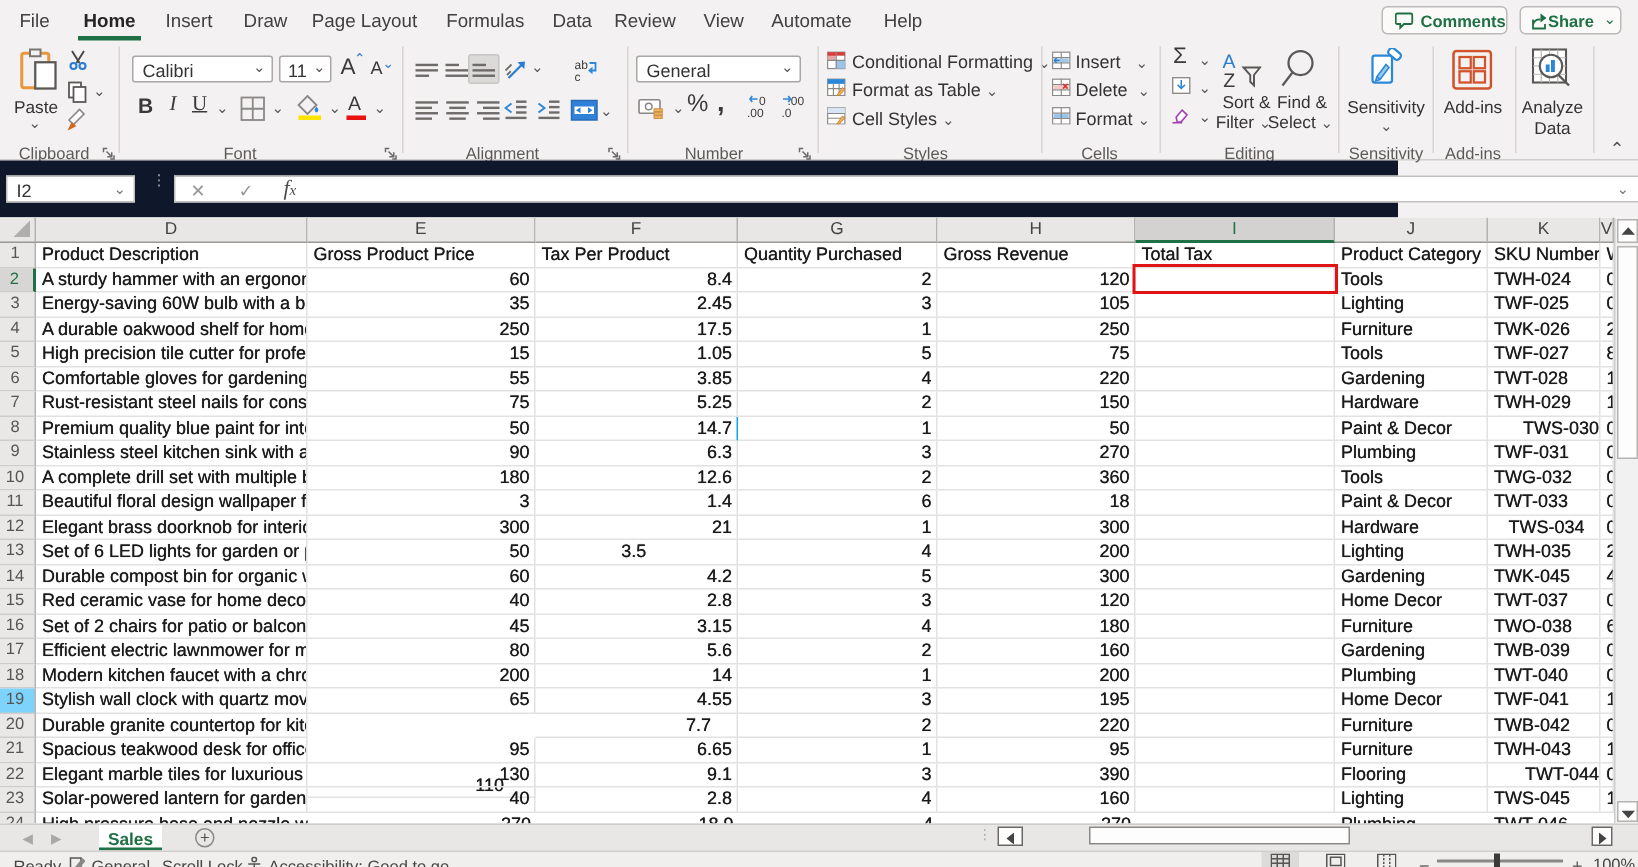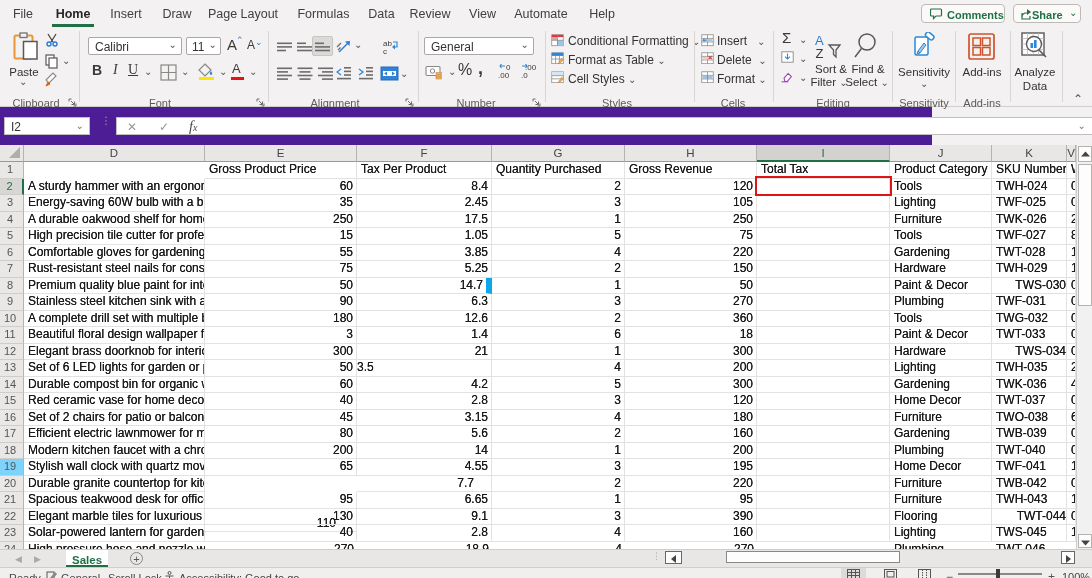--- a/index.html
+++ b/index.html
@@ -301,21 +301,21 @@
 <path d="M1 6.5 H23 M6.5 1 V23 M12 1 V23 M17.5 1 V23 M1 12 H23 M1 17.5 H23" stroke="#b8b6b4" stroke-width="0.8"></path>
 <circle cx="13" cy="12" r="7.5" fill="#fff" stroke="#5a5856" stroke-width="1.4"></circle>
 <rect x="9.5" y="11" width="2.6" height="5" fill="#2b88d8"></rect>
       <rect x="13" y="8" width="2.6" height="8" fill="#2b88d8"></rect>
 <path d="M18 18 L25 25" stroke="#5a5856" stroke-width="1.6"></path>
     </svg>
 <div class="abs" style="left:1005px;top:38px;width:60px;text-align:center;font-size:11.5px;color:#333;">Analyze</div>
 <div class="abs" style="left:1005px;top:52px;width:60px;text-align:center;font-size:11.5px;color:#333;">Data</div>
 <div class="abs" style="left:1073px;top:64px;font-size:12px;color:#555;">⌃</div>
 </div>
-<div class="abs" style="left:0;top:107px;width:932px;height:38px;background:#4c1d95;">
+<div class="abs" style="left:0;top:107px;width:932px;height:38px;background:#0f172a;">
 <div class="abs" style="left:4px;top:10px;width:86px;height:18px;background:#fff;border:1px solid #c2c0be;">
       <span style="position:absolute;left:6px;top:2px;font-size:12px;color:#333;">I2</span>
       <span style="position:absolute;right:5px;top:2px;font-size:10px;color:#777;">⌄</span>
     </div>
 <div class="abs" style="left:101px;top:12px;width:4px;height:14px;color:#a9a7a5;font-size:10px;line-height:4px;">⋮</div>
 <div class="abs" style="left:116px;top:10px;width:976px;height:18px;background:#fff;border:1px solid #c2c0be;border-right:none;">
       <span style="position:absolute;left:10px;top:2px;font-size:12px;color:#9a9896;">✕</span>
       <span style="position:absolute;left:42px;top:2px;font-size:12px;color:#9a9896;">✓</span>
       <span style="position:absolute;left:72px;top:0px;font-size:14.5px;font-style:italic;color:#4a4a4a;font-family:'Liberation Serif',serif;">f<span style="font-size:10px;">x</span></span>
       <span style="position:absolute;right:6px;top:2px;font-size:10px;color:#777;">⌄</span>
@@ -331,20 +331,21 @@
 <div class="abs" style="left:757px;top:0;width:133px;height:17px;background:#d4d2d1;border-bottom:2px solid #1f7145;border-right:1px solid #b5b3b1;font-size:11.5px;color:#1f7145;text-align:center;line-height:16px;">I</div>
 <div class="abs" style="left:890px;top:0;width:102px;height:17px;background:#e8e7e6;border-bottom:1px solid #9a9896;border-right:1px solid #b5b3b1;font-size:11.5px;color:#444;text-align:center;line-height:16px;">J</div>
 <div class="abs" style="left:992px;top:0;width:75px;height:17px;background:#e8e7e6;border-bottom:1px solid #9a9896;border-right:1px solid #b5b3b1;font-size:11.5px;color:#444;text-align:center;line-height:16px;">K</div>
 <div class="abs" style="left:1067px;top:0;width:9px;height:17px;background:#e8e7e6;border-bottom:1px solid #9a9896;border-right:1px solid #b5b3b1;font-size:11.5px;color:#444;text-align:center;line-height:16px;">V</div>
 <div class="abs" style="left:0;top:0;width:24px;height:17px;background:#e8e7e6;border-right:1px solid #b5b3b1;border-bottom:1px solid #9a9896;">
       <svg width="13" height="12" viewBox="0 0 13 12" style="position:absolute;right:2px;bottom:2px;">
         <path d="M12 0 V11 H1 Z" fill="#b0aeac"></path>
       </svg>
     </div>
 <div class="abs" style="left:0;top:17.0px;width:24px;height:16.5px;background:#e9e8e7;border-right:1px solid #b5b3b1;border-bottom:1px solid #cfcdcb;font-size:11px;color:#555;text-align:center;padding-right:3px;line-height:15.5px;">1</div>
+<div class="cell" style="left:24px;top:17.0px;width:181px;height:16.5px;border-right:1px solid #e2e2e2;border-bottom:1px solid #e2e2e2;padding-left:4px;line-height:15.5px;">Product Description</div>
 <div class="cell" style="left:205px;top:17.0px;width:152px;height:16.5px;border-right:1px solid #e2e2e2;border-bottom:1px solid #e2e2e2;padding-left:4px;line-height:15.5px;">Gross Product Price</div>
 <div class="cell" style="left:357px;top:17.0px;width:135px;height:16.5px;border-right:1px solid #e2e2e2;border-bottom:1px solid #e2e2e2;padding-left:4px;line-height:15.5px;">Tax Per Product</div>
 <div class="cell" style="left:492px;top:17.0px;width:133px;height:16.5px;border-right:1px solid #e2e2e2;border-bottom:1px solid #e2e2e2;padding-left:4px;line-height:15.5px;">Quantity Purchased</div>
 <div class="cell" style="left:625px;top:17.0px;width:132px;height:16.5px;border-right:1px solid #e2e2e2;border-bottom:1px solid #e2e2e2;padding-left:4px;line-height:15.5px;">Gross Revenue</div>
 <div class="cell" style="left:757px;top:17.0px;width:133px;height:16.5px;border-right:1px solid #e2e2e2;border-bottom:1px solid #e2e2e2;padding-left:4px;line-height:15.5px;">Total Tax</div>
 <div class="cell" style="left:890px;top:17.0px;width:102px;height:16.5px;border-right:1px solid #e2e2e2;border-bottom:1px solid #e2e2e2;padding-left:4px;line-height:15.5px;">Product Category</div>
 <div class="cell" style="left:992px;top:17.0px;width:75px;height:16.5px;border-right:1px solid #e2e2e2;border-bottom:1px solid #e2e2e2;padding-left:4px;line-height:15.5px;">SKU Number</div>
 <div class="cell" style="left:1067px;top:17.0px;width:9px;height:16.5px;border-right:1px solid #e2e2e2;border-bottom:1px solid #e2e2e2;padding-left:4px;line-height:15.5px;">W</div>
 <div class="abs" style="left:0;top:33.5px;width:24px;height:16.5px;background:#d8d6d5;border-right:2px solid #1f7145;border-bottom:1px solid #cfcdcb;font-size:11px;color:#1f7145;text-align:center;padding-right:3px;line-height:15.5px;">2</div>
 <div class="cell" style="left:24px;top:33.5px;width:181px;height:16.5px;border-right:1px solid #e2e2e2;border-bottom:1px solid #e2e2e2;text-align:left;padding-left:4px;line-height:15.5px;">A sturdy hammer with an ergonomic grip</div>
@@ -402,21 +403,21 @@
 <div class="cell" style="left:357px;top:116.0px;width:135px;height:16.5px;border-right:1px solid #e2e2e2;border-bottom:1px solid #e2e2e2;text-align:right;padding-right:3px;line-height:15.5px;">5.25</div>
 <div class="cell" style="left:492px;top:116.0px;width:133px;height:16.5px;border-right:1px solid #e2e2e2;border-bottom:1px solid #e2e2e2;text-align:right;padding-right:3px;line-height:15.5px;">2</div>
 <div class="cell" style="left:625px;top:116.0px;width:132px;height:16.5px;border-right:1px solid #e2e2e2;border-bottom:1px solid #e2e2e2;text-align:right;padding-right:3px;line-height:15.5px;">150</div>
 <div class="cell" style="left:757px;top:116.0px;width:133px;height:16.5px;border-right:1px solid #e2e2e2;border-bottom:1px solid #e2e2e2;text-align:left;padding-left:4px;line-height:15.5px;"></div>
 <div class="cell" style="left:890px;top:116.0px;width:102px;height:16.5px;border-right:1px solid #e2e2e2;border-bottom:1px solid #e2e2e2;text-align:left;padding-left:4px;line-height:15.5px;">Hardware</div>
 <div class="cell" style="left:992px;top:116.0px;width:75px;height:16.5px;border-right:1px solid #e2e2e2;border-bottom:1px solid #e2e2e2;text-align:left;padding-left:4px;line-height:15.5px;">TWH-029</div>
 <div class="cell" style="left:1067px;top:116.0px;width:9px;height:16.5px;border-right:1px solid #e2e2e2;border-bottom:1px solid #e2e2e2;text-align:left;padding-left:4px;line-height:15.5px;">1</div>
 <div class="abs" style="left:0;top:132.5px;width:24px;height:16.5px;background:#e9e8e7;border-right:1px solid #b5b3b1;border-bottom:1px solid #cfcdcb;font-size:11px;color:#555;text-align:center;padding-right:3px;line-height:15.5px;">8</div>
 <div class="cell" style="left:24px;top:132.5px;width:181px;height:16.5px;border-right:1px solid #e2e2e2;border-bottom:1px solid #e2e2e2;text-align:left;padding-left:4px;line-height:15.5px;">Premium quality blue paint for interiors</div>
 <div class="cell" style="left:205px;top:132.5px;width:152px;height:16.5px;border-right:1px solid #e2e2e2;border-bottom:1px solid #e2e2e2;text-align:right;padding-right:3px;line-height:15.5px;">50</div>
-<div class="cell" style="left:357px;top:132.5px;width:135px;height:16.5px;border-right:6px solid #0ea5e9;border-bottom:1px solid #e2e2e2;text-align:right;padding-right:3px;line-height:15.5px;">14.7</div>
+<div class="cell" style="left:357px;top:132.5px;width:135px;height:16.5px;border-right:1px solid #0ea5e9;border-bottom:1px solid #e2e2e2;text-align:right;padding-right:3px;line-height:15.5px;">14.7</div>
 <div class="cell" style="left:492px;top:132.5px;width:133px;height:16.5px;border-right:1px solid #e2e2e2;border-bottom:1px solid #e2e2e2;text-align:right;padding-right:3px;line-height:15.5px;">1</div>
 <div class="cell" style="left:625px;top:132.5px;width:132px;height:16.5px;border-right:1px solid #e2e2e2;border-bottom:1px solid #e2e2e2;text-align:right;padding-right:3px;line-height:15.5px;">50</div>
 <div class="cell" style="left:757px;top:132.5px;width:133px;height:16.5px;border-right:1px solid #e2e2e2;border-bottom:1px solid #e2e2e2;text-align:left;padding-left:4px;line-height:15.5px;"></div>
 <div class="cell" style="left:890px;top:132.5px;width:102px;height:16.5px;border-right:1px solid #e2e2e2;border-bottom:1px solid #e2e2e2;text-align:left;padding-left:4px;line-height:15.5px;">Paint &amp; Decor</div>
 <div class="cell" style="left:992px;top:132.5px;width:75px;height:16.5px;border-right:1px solid #e2e2e2;border-bottom:1px solid #e2e2e2;text-align:right;padding-left:4px;line-height:15.5px;">TWS-030</div>
 <div class="cell" style="left:1067px;top:132.5px;width:9px;height:16.5px;border-right:1px solid #e2e2e2;border-bottom:1px solid #e2e2e2;text-align:left;padding-left:4px;line-height:15.5px;">0</div>
 <div class="abs" style="left:0;top:149.0px;width:24px;height:16.5px;background:#e9e8e7;border-right:1px solid #b5b3b1;border-bottom:1px solid #cfcdcb;font-size:11px;color:#555;text-align:center;padding-right:3px;line-height:15.5px;">9</div>
 <div class="cell" style="left:24px;top:149.0px;width:181px;height:16.5px;border-right:1px solid #e2e2e2;border-bottom:1px solid #e2e2e2;text-align:left;padding-left:4px;line-height:15.5px;">Stainless steel kitchen sink with a moder</div>
 <div class="cell" style="left:205px;top:149.0px;width:152px;height:16.5px;border-right:1px solid #e2e2e2;border-bottom:1px solid #e2e2e2;text-align:right;padding-right:3px;line-height:15.5px;">90</div>
 <div class="cell" style="left:357px;top:149.0px;width:135px;height:16.5px;border-right:1px solid #e2e2e2;border-bottom:1px solid #e2e2e2;text-align:right;padding-right:3px;line-height:15.5px;">6.3</div>
@@ -447,41 +448,41 @@
 <div class="cell" style="left:992px;top:182.0px;width:75px;height:16.5px;border-right:1px solid #e2e2e2;border-bottom:1px solid #e2e2e2;text-align:left;padding-left:4px;line-height:15.5px;">TWT-033</div>
 <div class="cell" style="left:1067px;top:182.0px;width:9px;height:16.5px;border-right:1px solid #e2e2e2;border-bottom:1px solid #e2e2e2;text-align:left;padding-left:4px;line-height:15.5px;">0</div>
 <div class="abs" style="left:0;top:198.5px;width:24px;height:16.5px;background:#e9e8e7;border-right:1px solid #b5b3b1;border-bottom:1px solid #cfcdcb;font-size:11px;color:#555;text-align:center;padding-right:3px;line-height:15.5px;">12</div>
 <div class="cell" style="left:24px;top:198.5px;width:181px;height:16.5px;border-right:1px solid #e2e2e2;border-bottom:1px solid #e2e2e2;text-align:left;padding-left:4px;line-height:15.5px;">Elegant brass doorknob for interior door</div>
 <div class="cell" style="left:205px;top:198.5px;width:152px;height:16.5px;border-right:1px solid #e2e2e2;border-bottom:1px solid #e2e2e2;text-align:right;padding-right:3px;line-height:15.5px;">300</div>
 <div class="cell" style="left:357px;top:198.5px;width:135px;height:16.5px;border-right:1px solid #e2e2e2;border-bottom:1px solid #e2e2e2;text-align:right;padding-right:3px;line-height:15.5px;">21</div>
 <div class="cell" style="left:492px;top:198.5px;width:133px;height:16.5px;border-right:1px solid #e2e2e2;border-bottom:1px solid #e2e2e2;text-align:right;padding-right:3px;line-height:15.5px;">1</div>
 <div class="cell" style="left:625px;top:198.5px;width:132px;height:16.5px;border-right:1px solid #e2e2e2;border-bottom:1px solid #e2e2e2;text-align:right;padding-right:3px;line-height:15.5px;">300</div>
 <div class="cell" style="left:757px;top:198.5px;width:133px;height:16.5px;border-right:1px solid #e2e2e2;border-bottom:1px solid #e2e2e2;text-align:left;padding-left:4px;line-height:15.5px;"></div>
 <div class="cell" style="left:890px;top:198.5px;width:102px;height:16.5px;border-right:1px solid #e2e2e2;border-bottom:1px solid #e2e2e2;text-align:left;padding-left:4px;line-height:15.5px;">Hardware</div>
-<div class="cell" style="left:992px;top:198.5px;width:75px;height:16.5px;border-right:1px solid #e2e2e2;border-bottom:1px solid #e2e2e2;text-align:right;padding-left:4px;line-height:15.5px;">TWS-034</div>
+<div class="cell" style="left:992px;top:198.5px;width:75px;height:16.5px;border-right:1px solid #e2e2e2;border-bottom:1px solid #e2e2e2;text-align:center;padding-left:4px;line-height:15.5px;">TWS-034</div>
 <div class="cell" style="left:1067px;top:198.5px;width:9px;height:16.5px;border-right:1px solid #e2e2e2;border-bottom:1px solid #e2e2e2;text-align:left;padding-left:4px;line-height:15.5px;">0</div>
 <div class="abs" style="left:0;top:215.0px;width:24px;height:16.5px;background:#e9e8e7;border-right:1px solid #b5b3b1;border-bottom:1px solid #cfcdcb;font-size:11px;color:#555;text-align:center;padding-right:3px;line-height:15.5px;">13</div>
 <div class="cell" style="left:24px;top:215.0px;width:181px;height:16.5px;border-right:1px solid #e2e2e2;border-bottom:1px solid #e2e2e2;text-align:left;padding-left:4px;line-height:15.5px;">Set of 6 LED lights for garden or patio us</div>
 <div class="cell" style="left:205px;top:215.0px;width:152px;height:16.5px;border-right:1px solid #e2e2e2;border-bottom:1px solid #e2e2e2;text-align:right;padding-right:3px;line-height:15.5px;">50</div>
-<div class="cell" style="left:357px;top:215.0px;width:135px;height:16.5px;border-right:1px solid #e2e2e2;border-bottom:1px solid #e2e2e2;text-align:left;padding-right:3px;line-height:15.5px;">3.5</div>
+<div class="cell" style="left:357px;top:215.0px;width:135px;height:16.5px;border-right:1px solid #e2e2e2;border-bottom:1px solid #e2e2e2;text-align:center;padding-right:3px;line-height:15.5px;">3.5</div>
 <div class="cell" style="left:492px;top:215.0px;width:133px;height:16.5px;border-right:1px solid #e2e2e2;border-bottom:1px solid #e2e2e2;text-align:right;padding-right:3px;line-height:15.5px;">4</div>
 <div class="cell" style="left:625px;top:215.0px;width:132px;height:16.5px;border-right:1px solid #e2e2e2;border-bottom:1px solid #e2e2e2;text-align:right;padding-right:3px;line-height:15.5px;">200</div>
 <div class="cell" style="left:757px;top:215.0px;width:133px;height:16.5px;border-right:1px solid #e2e2e2;border-bottom:1px solid #e2e2e2;text-align:left;padding-left:4px;line-height:15.5px;"></div>
 <div class="cell" style="left:890px;top:215.0px;width:102px;height:16.5px;border-right:1px solid #e2e2e2;border-bottom:1px solid #e2e2e2;text-align:left;padding-left:4px;line-height:15.5px;">Lighting</div>
 <div class="cell" style="left:992px;top:215.0px;width:75px;height:16.5px;border-right:1px solid #e2e2e2;border-bottom:1px solid #e2e2e2;text-align:left;padding-left:4px;line-height:15.5px;">TWH-035</div>
 <div class="cell" style="left:1067px;top:215.0px;width:9px;height:16.5px;border-right:1px solid #e2e2e2;border-bottom:1px solid #e2e2e2;text-align:left;padding-left:4px;line-height:15.5px;">2</div>
 <div class="abs" style="left:0;top:231.5px;width:24px;height:16.5px;background:#e9e8e7;border-right:1px solid #b5b3b1;border-bottom:1px solid #cfcdcb;font-size:11px;color:#555;text-align:center;padding-right:3px;line-height:15.5px;">14</div>
 <div class="cell" style="left:24px;top:231.5px;width:181px;height:16.5px;border-right:1px solid #e2e2e2;border-bottom:1px solid #e2e2e2;text-align:left;padding-left:4px;line-height:15.5px;">Durable compost bin for organic waste</div>
 <div class="cell" style="left:205px;top:231.5px;width:152px;height:16.5px;border-right:1px solid #e2e2e2;border-bottom:1px solid #e2e2e2;text-align:right;padding-right:3px;line-height:15.5px;">60</div>
 <div class="cell" style="left:357px;top:231.5px;width:135px;height:16.5px;border-right:1px solid #e2e2e2;border-bottom:1px solid #e2e2e2;text-align:right;padding-right:3px;line-height:15.5px;">4.2</div>
 <div class="cell" style="left:492px;top:231.5px;width:133px;height:16.5px;border-right:1px solid #e2e2e2;border-bottom:1px solid #e2e2e2;text-align:right;padding-right:3px;line-height:15.5px;">5</div>
 <div class="cell" style="left:625px;top:231.5px;width:132px;height:16.5px;border-right:1px solid #e2e2e2;border-bottom:1px solid #e2e2e2;text-align:right;padding-right:3px;line-height:15.5px;">300</div>
 <div class="cell" style="left:757px;top:231.5px;width:133px;height:16.5px;border-right:1px solid #e2e2e2;border-bottom:1px solid #e2e2e2;text-align:left;padding-left:4px;line-height:15.5px;"></div>
 <div class="cell" style="left:890px;top:231.5px;width:102px;height:16.5px;border-right:1px solid #e2e2e2;border-bottom:1px solid #e2e2e2;text-align:left;padding-left:4px;line-height:15.5px;">Gardening</div>
-<div class="cell" style="left:992px;top:231.5px;width:75px;height:16.5px;border-right:1px solid #e2e2e2;border-bottom:1px solid #e2e2e2;text-align:left;padding-left:4px;line-height:15.5px;">TWK-036</div>
+<div class="cell" style="left:992px;top:231.5px;width:75px;height:16.5px;border-right:1px solid #e2e2e2;border-bottom:1px solid #e2e2e2;text-align:left;padding-left:4px;line-height:15.5px;">TWK-045</div>
 <div class="cell" style="left:1067px;top:231.5px;width:9px;height:16.5px;border-right:1px solid #e2e2e2;border-bottom:1px solid #e2e2e2;text-align:left;padding-left:4px;line-height:15.5px;">4</div>
 <div class="abs" style="left:0;top:248.0px;width:24px;height:16.5px;background:#e9e8e7;border-right:1px solid #b5b3b1;border-bottom:1px solid #cfcdcb;font-size:11px;color:#555;text-align:center;padding-right:3px;line-height:15.5px;">15</div>
 <div class="cell" style="left:24px;top:248.0px;width:181px;height:16.5px;border-right:1px solid #e2e2e2;border-bottom:1px solid #e2e2e2;text-align:left;padding-left:4px;line-height:15.5px;">Red ceramic vase for home decor accent</div>
 <div class="cell" style="left:205px;top:248.0px;width:152px;height:16.5px;border-right:1px solid #e2e2e2;border-bottom:1px solid #e2e2e2;text-align:right;padding-right:3px;line-height:15.5px;">40</div>
 <div class="cell" style="left:357px;top:248.0px;width:135px;height:16.5px;border-right:1px solid #e2e2e2;border-bottom:1px solid #e2e2e2;text-align:right;padding-right:3px;line-height:15.5px;">2.8</div>
 <div class="cell" style="left:492px;top:248.0px;width:133px;height:16.5px;border-right:1px solid #e2e2e2;border-bottom:1px solid #e2e2e2;text-align:right;padding-right:3px;line-height:15.5px;">3</div>
 <div class="cell" style="left:625px;top:248.0px;width:132px;height:16.5px;border-right:1px solid #e2e2e2;border-bottom:1px solid #e2e2e2;text-align:right;padding-right:3px;line-height:15.5px;">120</div>
 <div class="cell" style="left:757px;top:248.0px;width:133px;height:16.5px;border-right:1px solid #e2e2e2;border-bottom:1px solid #e2e2e2;text-align:left;padding-left:4px;line-height:15.5px;"></div>
 <div class="cell" style="left:890px;top:248.0px;width:102px;height:16.5px;border-right:1px solid #e2e2e2;border-bottom:1px solid #e2e2e2;text-align:left;padding-left:4px;line-height:15.5px;">Home Decor</div>
 <div class="cell" style="left:992px;top:248.0px;width:75px;height:16.5px;border-right:1px solid #e2e2e2;border-bottom:1px solid #e2e2e2;text-align:left;padding-left:4px;line-height:15.5px;">TWT-037</div>

